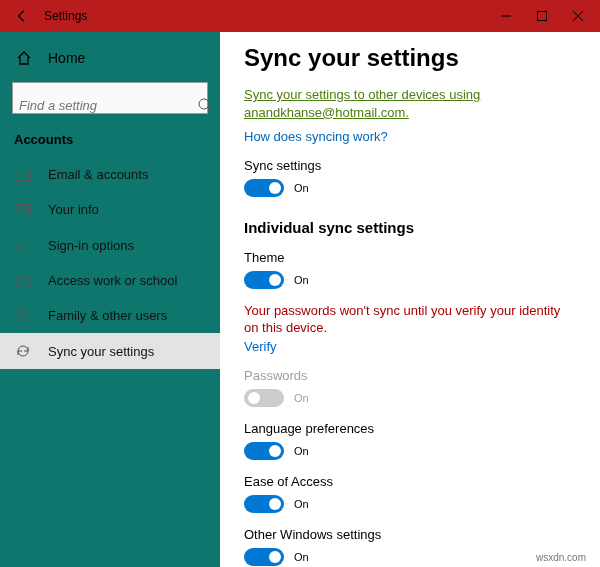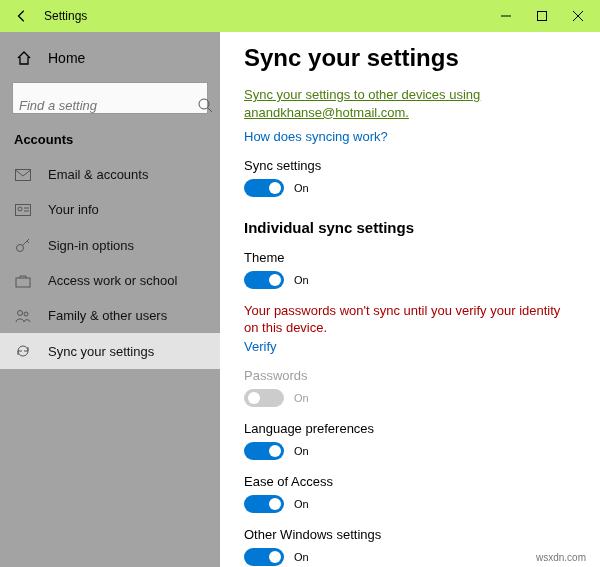--- a/index.html
+++ b/index.html
@@ -1,23 +1,23 @@
 <!DOCTYPE html>
 <html><head>
   <meta charset="utf-8">
   <style>
     * { box-sizing: border-box; margin: 0; padding: 0; font-family: "Segoe UI", sans-serif; }
     body { width: 600px; height: 567px; background: #fff; overflow: hidden; font-size: 13px; color: #000; }
-    .titlebar { height: 32px; display: flex; align-items: center; padding: 0 4px; background: #bef264; }
+    .titlebar { height: 32px; display: flex; align-items: center; padding: 0 4px; background: #b91c1c; }
     .titlebar .back { width: 24px; height: 24px; display: flex; align-items: center; justify-content: center; margin-left: 6px; }
     .titlebar .title { margin-left: 10px; font-size: 12px; }
     .titlebar .spacer { flex: 1; }
     .winbtn { width: 36px; height: 28px; display: flex; align-items: center; justify-content: center; color: #000; }
     .layout { display: flex; height: 535px; }
-    .sidebar { width: 220px; background: #a3a3a3; display: flex; flex-direction: column; padding-top: 10px; }
+    .sidebar { width: 220px; background: #0f766e; display: flex; flex-direction: column; padding-top: 10px; }
     .home-row { display: flex; align-items: center; padding: 8px 14px; }
     .home-row .icon { width: 20px; display: flex; justify-content: center; }
     .home-row span.lbl { margin-left: 14px; font-size: 14px; }
     .searchbox { margin: 8px 12px 14px 12px; height: 32px; border: 1px solid #999; background: #fafafa; display: flex; align-items: flex-end; padding: 0 6px; }
     .searchbox input { flex: 1; border: none; background: transparent; outline: none; font-size: 13px; color: #555; font-style: italic; }
     .searchbox .si { width: 16px; height: 16px; }
     .section-h { padding: 4px 14px 10px; font-weight: 600; font-size: 13px; }
     .navlist { display: flex; flex-direction: column; }
     .navitem { display: flex; align-items: center; padding: 10px 14px; font-size: 13px; color: #111; }
     .navitem.selected { background: #e3e3e3; }

